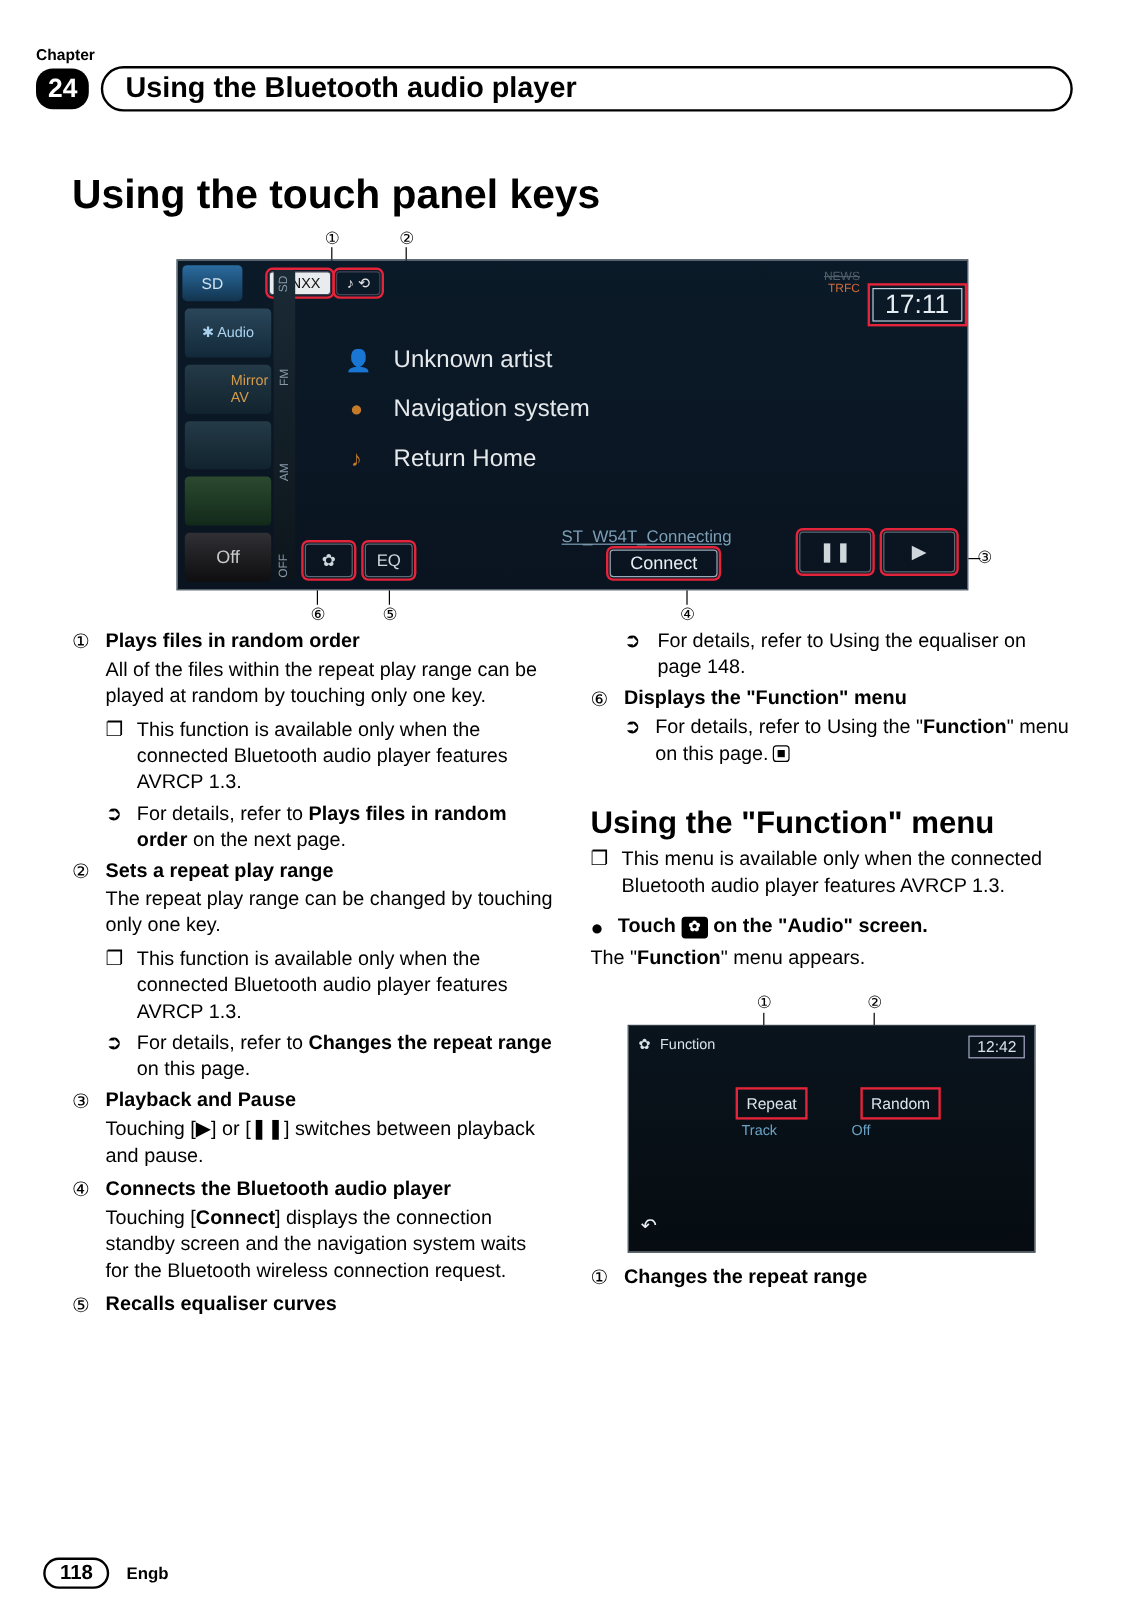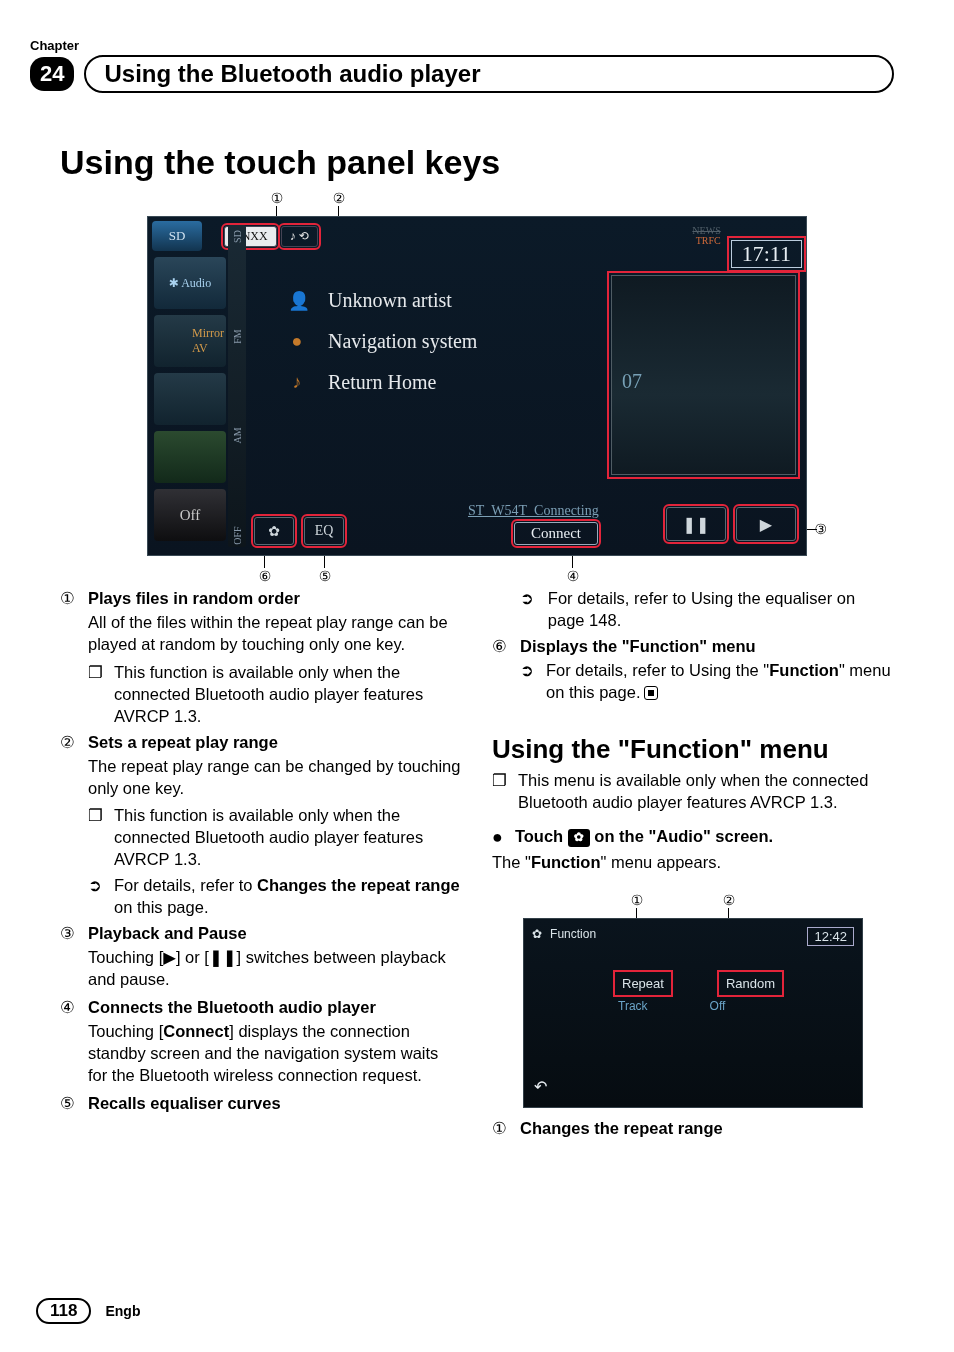--- a/index.html
+++ b/index.html
@@ -27,23 +27,23 @@
   .subsection-title { font-size: 26px; font-weight: bold; margin: 28px 0 4px 0; }
 
   
   .shot1-wrap { width: 660px; margin: 0 auto 10px auto; position: relative; padding: 22px 0 22px 0; }
   .callout-top { position:absolute; top:-4px; left:0; width:100%; height:22px; }
   .callout-bot { position:absolute; bottom:-4px; left:0; width:100%; height:22px; }
   .cnum { position:absolute; font-family: Georgia, serif; font-size:14px; width:16px; height:16px; text-align:center; }
   .cnum::before{content:""; display:none;}
   .cline { position:absolute; background:#000; }
   .shot1 {
-    width: 660px; height: 340px; background: linear-gradient(#0b1a28,#0a1420);
+    width: 660px; height: 276px; background: linear-gradient(#0b1a28,#0a1420);
     border: 1px solid #3a4a55; position: relative; color:#dfe6ec;
-    font-family: Liberation Serif, serif;
+    font-family: Liberation Sans, sans-serif;
   }
   .shot1 .topbar { position:absolute; top:4px; left:4px; right:4px; height:30px; display:flex; align-items:center; }
   .sd-card { width:50px; height:30px; background:linear-gradient(#2a6ca0,#12344f); border-radius:4px; display:flex; align-items:center; justify-content:center; font-size:13px; color:#cfe2f1;}
   .vband { width:18px; }
   .top-btxt { border:1px solid #445; border-radius:3px; padding:2px 8px; font-size:12px; margin-left:4px; color:#e8e8e8; }
   .hl-red { outline:2px solid #e3243a; outline-offset:1px; }
   .top-news { margin-left:auto; font-size:10px; color:#d06a3a; text-align:right; line-height:10px; padding-right:6px;}
   .top-news .na{ color:#505e68; text-decoration:line-through;}
   .time-box { border:1px solid #bcd; padding:0 10px; font-size:22px; color:#e6edf2; outline:2px solid #e3243a; outline-offset:2px; margin-left:4px;margin-top:36px;}
   .leftcol { position:absolute; left:6px; top:40px; bottom:6px; width:72px; display:flex; flex-direction:column; gap:6px;}
@@ -159,23 +159,20 @@
         </div>
       <div class="midrow">
           <span class="midicon">●</span>
           <span>Navigation system</span>
         </div>
       <div class="midrow">
           <span class="midicon">♪</span>
           <span>Return Home</span>
         </div>
     </div>
-    <div class="albumbox">
-      <div class="num">07</div>
-    </div>
     <div class="playctrls">
       <div class="pc">❚❚</div>
       <div class="pc">▶</div>
     </div>
     <div class="conn-line">ST_W54T_Connecting</div>
     <div class="connect-btn">Connect</div>
     <div class="bottoml">
       <div class="gear">✿</div>
       <div class="gear">EQ</div>
     </div>
@@ -198,20 +195,24 @@
 
   <div class="col">
     <div class="li-num">
         <span class="n">①</span>
         <span class="h">Plays files in random order</span>
       </div>
     <div class="bodytext">All of the files within the repeat play range can be played at random by touching only one key.</div>
     <div class="sub">
         <span class="bx">❐</span>
         <span>This function is available only when the connected Bluetooth audio player features AVRCP 1.3.</span>
+      </div>
+    <div class="sub">
+        <span class="bx arrow"></span>
+        <span><span>For details, refer to </span><span class="bold ital">Plays files in random order</span><span> on the next page.</span></span>
       </div>
 
     <div class="li-num">
         <span class="n">②</span>
         <span class="h">Sets a repeat play range</span>
       </div>
     <div class="bodytext">The repeat play range can be changed by touching only one key.</div>
     <div class="sub">
         <span class="bx">❐</span>
         <span>This function is available only when the connected Bluetooth audio player features AVRCP 1.3.</span>

